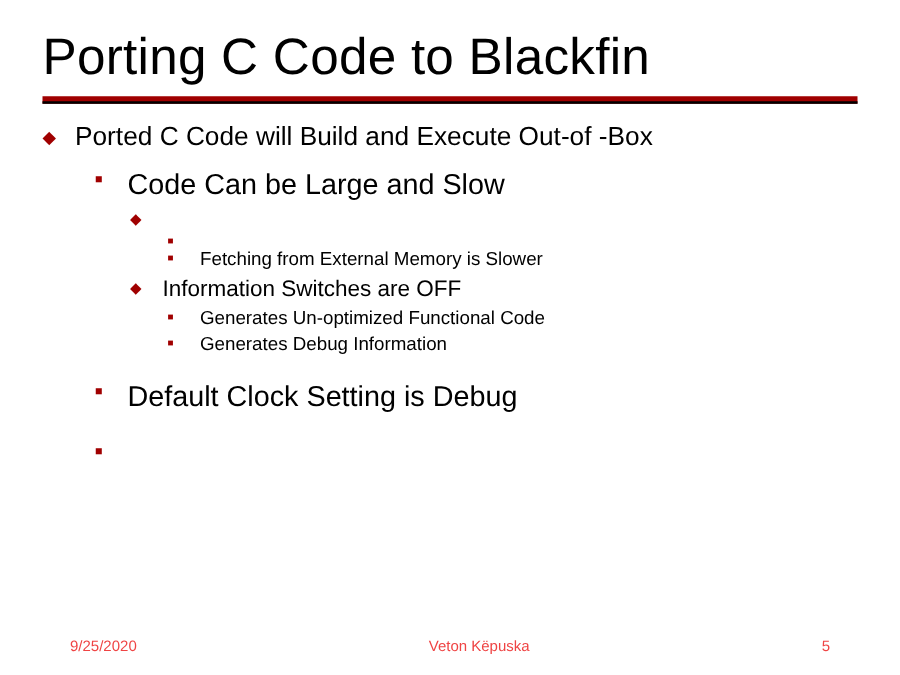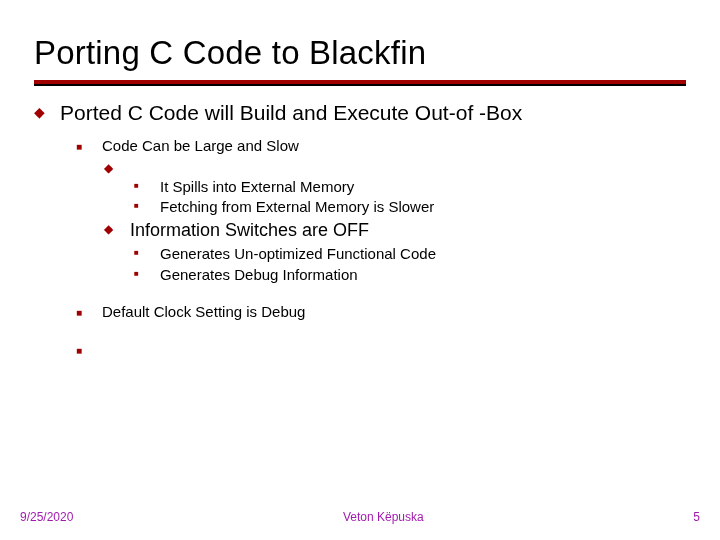--- a/index.html
+++ b/index.html
@@ -6,59 +6,59 @@
   body {
     width: 720px;
     height: 540px;
     background: #fff;
     font-family: Verdana, Geneva, sans-serif;
     color: #000;
     position: relative;
     overflow: hidden;
   }
   .title {
-    font-size: 33px;
+    font-size: 41px;
     font-weight: 400;
-    padding: 34px 0 6px 34px;
+    padding: 22px 0 6px 34px;
     letter-spacing: 0.2px;
   }
   .rule {
     height: 6px;
     background: #a00000;
     margin: 2px 34px 0 34px;
     border-bottom: 2px solid #000;
   }
   .content {
     padding: 14px 34px 0 34px;
   }
   .lvl1 { display: flex; margin-bottom: 10px; }
   .lvl1 .bullet { width: 26px; flex: 0 0 26px; font-size: 14px; color: #a00000; padding-top: 4px; }
   .lvl1 .text { font-size: 21px; line-height: 1.25; }
   .lvl2wrap { padding-left: 42px; }
   .lvl2 { display: flex; margin: 6px 0 2px 0; }
   .lvl2 .bullet { width: 26px; flex: 0 0 26px; font-size: 10px; color: #a00000; padding-top: 5px; }
-  .lvl2 .text { font-size: 15px; line-height: 1.3; text-align: right; }
+  .lvl2 .text { font-size: 23px; line-height: 1.3; text-align: right; }
   .lvl2gap { margin-top: 18px; }
   .lvl3wrap { padding-left: 28px; }
   .lvl3 { display: flex; margin: 2px 0; }
   .lvl3 .bullet { width: 26px; flex: 0 0 26px; font-size: 12px; color: #a00000; padding-top: 3px; }
   .lvl3 .text { font-size: 18px; line-height: 1.3; }
   .lvl4wrap { padding-left: 30px; }
   .lvl4 { display: flex; margin: 1px 0; }
   .lvl4 .bullet { width: 26px; flex: 0 0 26px; font-size: 8px; color: #a00000; padding-top: 4px; }
   .lvl4 .text { font-size: 15px; line-height: 1.3; }
   .footer {
     position: absolute;
     bottom: 16px;
     left: 0; right: 0;
     display: flex;
     justify-content: space-between;
-    padding: 0 20px;
+    padding: 0 56px;
     font-size: 12px;
-    color: #a21caf;
+    color: #ef4444;
   }
 </style>
 </head>
 <body>
 
 <div class="title">Porting C Code to Blackfin</div>
 <div class="rule"></div>
 
 <div class="content">
 
@@ -74,21 +74,20 @@
       <div class="text">Code Can be Large and Slow</div>
     </div>
 
     <div class="lvl3wrap">
       <div class="lvl3">
         <div class="bullet">◆</div>
       </div>
       <div class="lvl4wrap">
         <div class="lvl4">
           <div class="bullet">■</div>
-          <div class="text">It Spills into External Memory</div>
         </div>
         <div class="lvl4">
           <div class="bullet">■</div>
           <div class="text">Fetching from External Memory is Slower</div>
         </div>
       </div>
 
       <div class="lvl3">
         <div class="bullet">◆</div>
         <div class="text">Information Switches are OFF</div>

